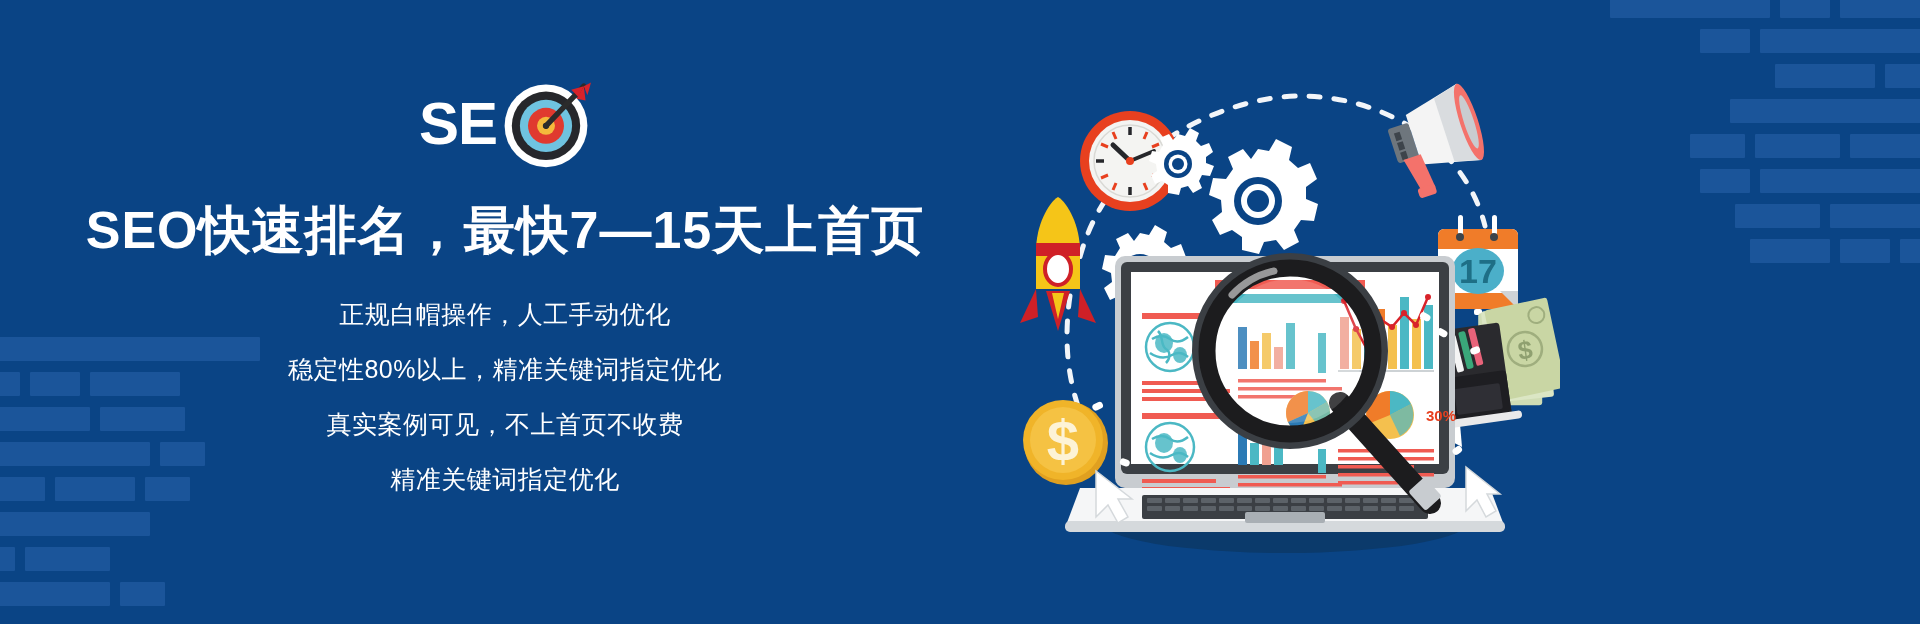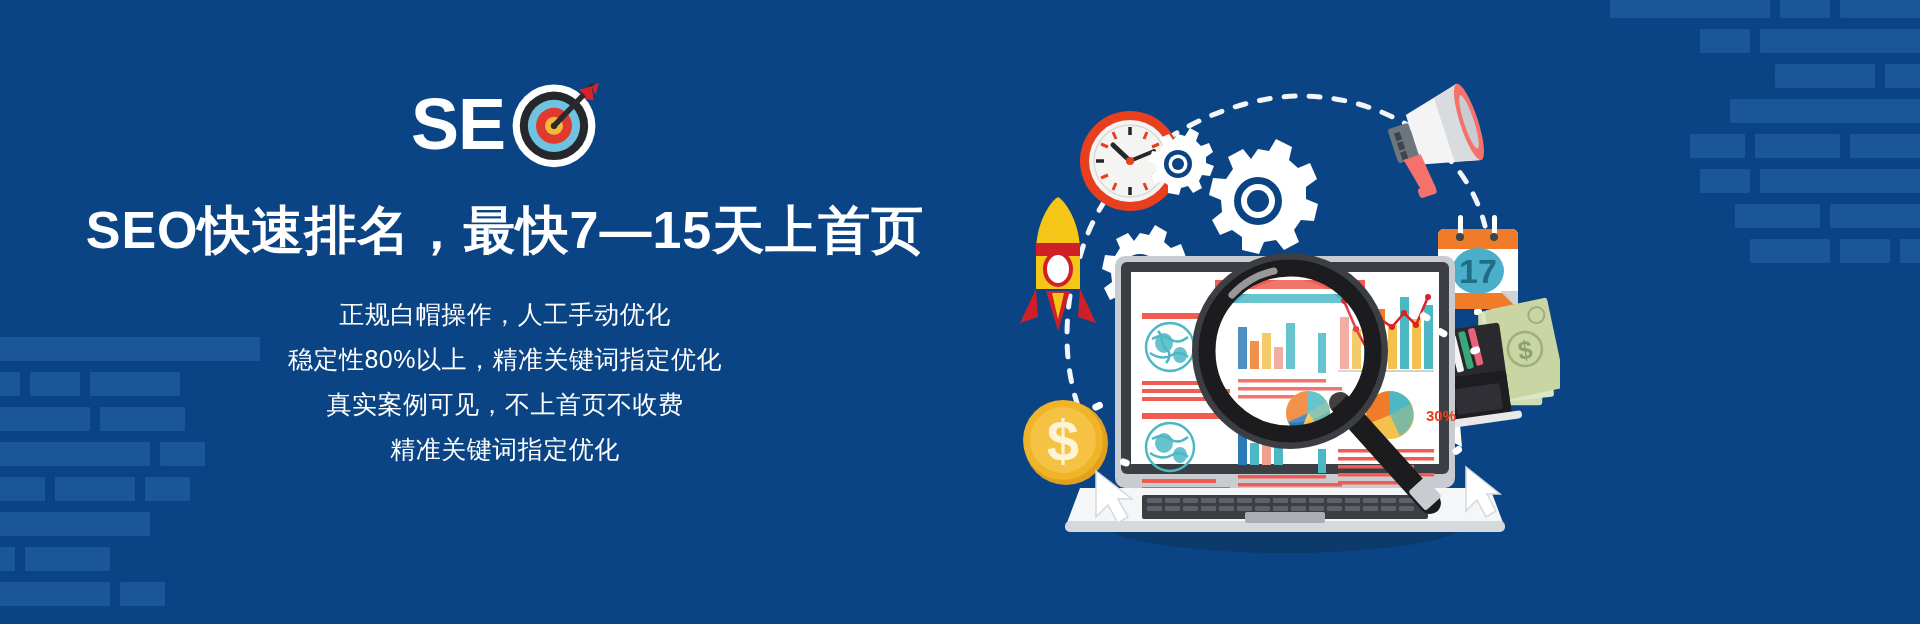--- a/index.html
+++ b/index.html
@@ -24,30 +24,30 @@
   #code-top-right .coderow{justify-content:flex-end;}
 
   
   #text-col{
     position:absolute;left:0;top:0;width:1010px;height:624px;
     display:flex;flex-direction:column;align-items:center;justify-content:flex-start;
     padding-top:78px;box-sizing:border-box;
   }
   #logo-row{display:flex;align-items:center;justify-content:center;gap:0px;height:92px;margin-bottom:26px;}
   #logo-text{
-    font-size:72px;font-weight:bold;color:#ffffff;letter-spacing:-1px;
+    font-size:60px;font-weight:bold;color:#ffffff;letter-spacing:-1px;
     line-height:92px;font-family:"Liberation Sans","DejaVu Sans",sans-serif;
   }
   #logo-target{width:90px;height:90px;margin-left:4px;display:block;}
 
   #headline{
     font-size:52px;font-weight:bold;color:#ffffff;letter-spacing:1px;
     margin-bottom:32px;white-space:nowrap;
   }
-  #subtext{display:flex;flex-direction:column;align-items:center;gap:12px;}
+  #subtext{display:flex;flex-direction:column;align-items:center;gap:22px;}
   .subline{font-size:25px;color:#ffffff;letter-spacing:.5px;white-space:nowrap;}
 
   
   #illustration{position:absolute;left:1000px;top:51px;width:560px;height:560px;}
   #illus-svg{width:560px;height:560px;display:block;}
 </style>
 </head>
 <body>
 
 <div id="banner">

